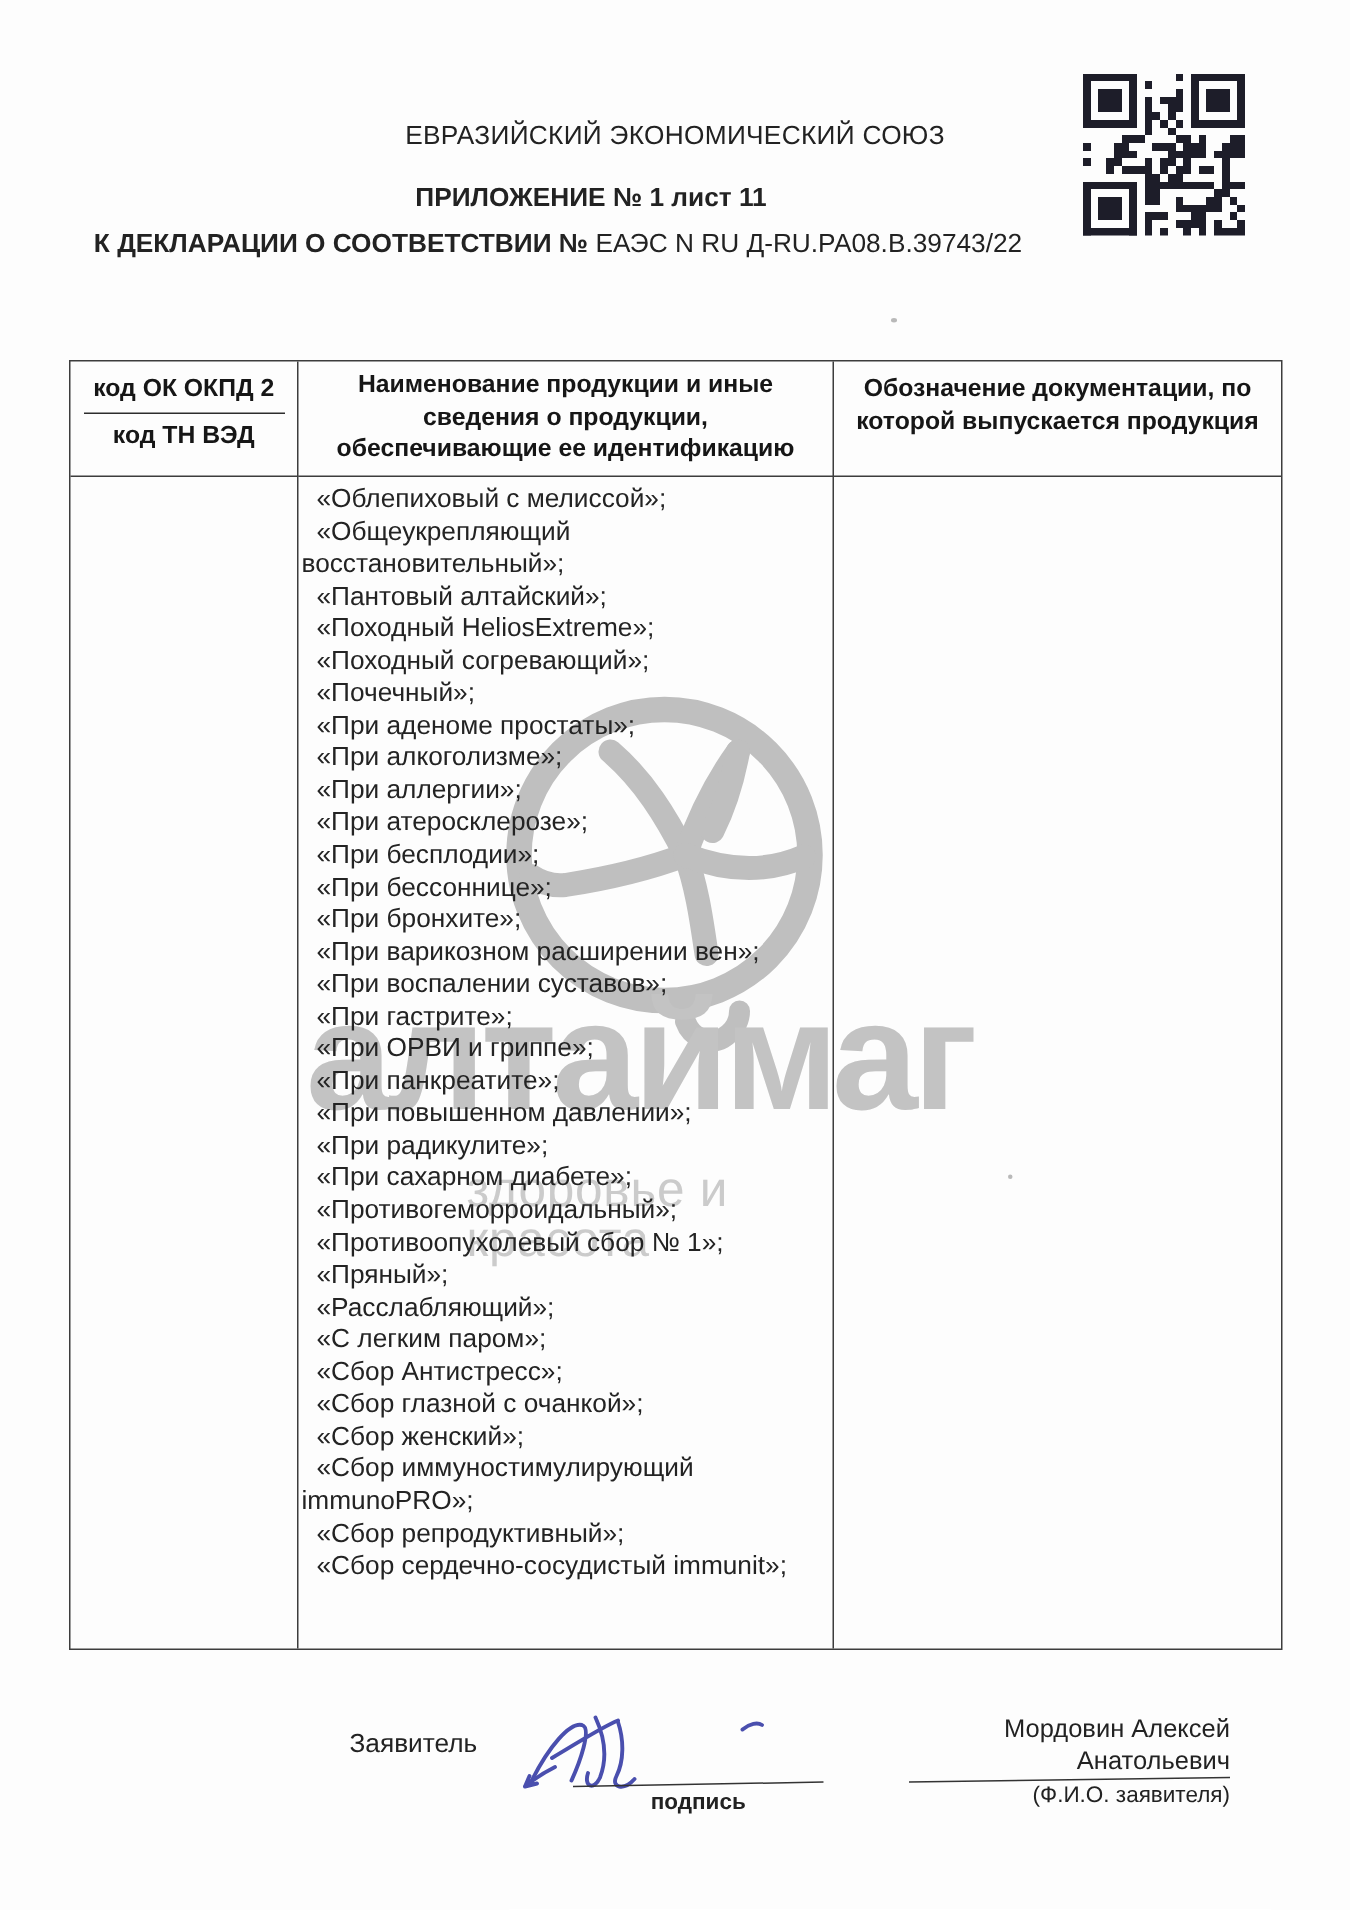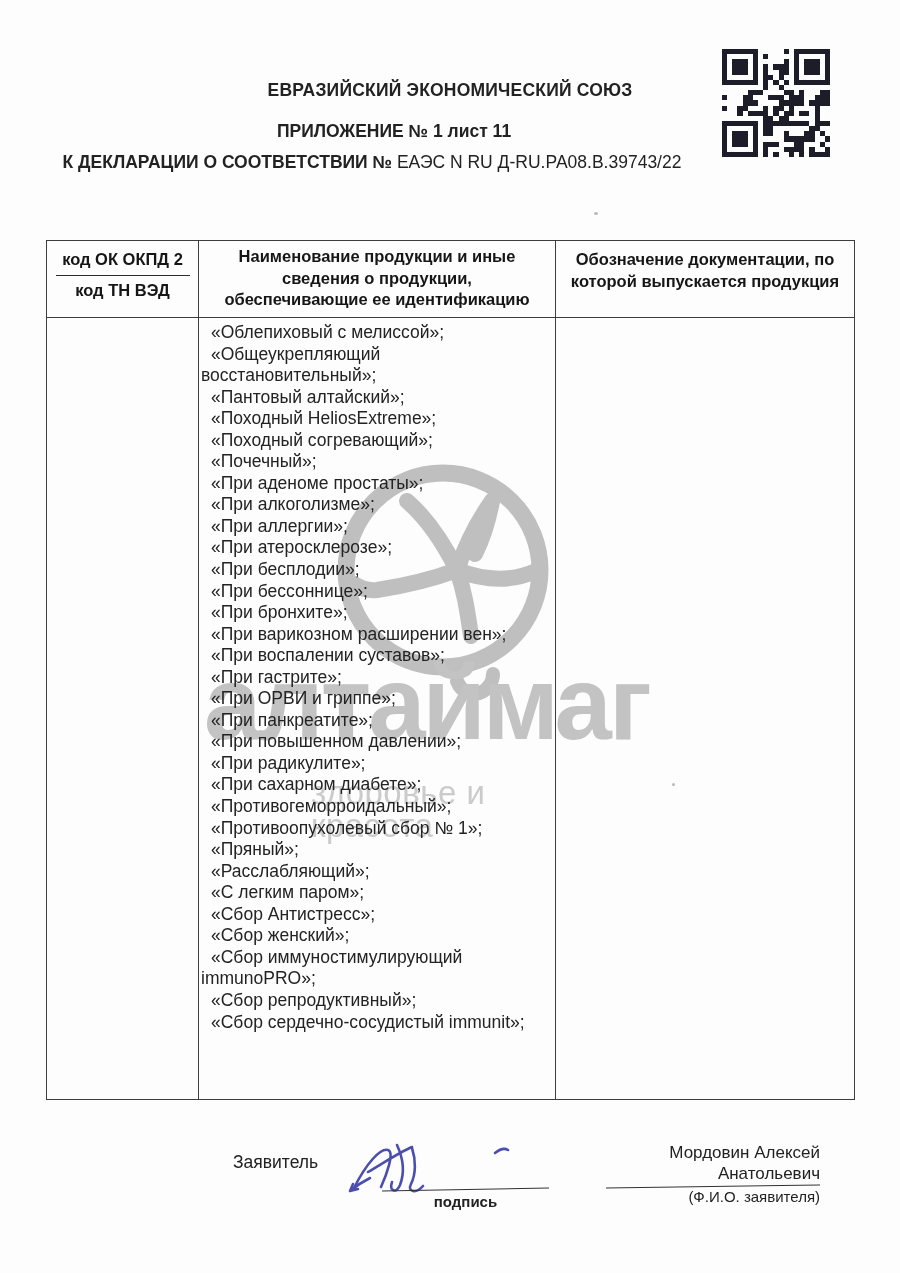--- a/index.html
+++ b/index.html
@@ -3,21 +3,21 @@
 <meta charset="utf-8">
 <style>
   html,body{margin:0;padding:0;background:#ffffff;}
   .page{
     position:relative;width:900px;height:1273px;overflow:hidden;
     background:#fdfdfd;color:#1e1e1e;
     font-family:"Liberation Sans","DejaVu Sans",sans-serif;
   }
   
   .doc-header{position:absolute;left:0;top:0;width:900px;text-align:center;z-index:3;}
-  .hline1{position:absolute;left:0;width:900px;top:80px;font-size:17.5px;font-weight:700;letter-spacing:.2px;color:#222;}
+  .hline1{position:absolute;left:0;width:900px;top:80px;font-size:17.5px;font-weight:400;letter-spacing:.2px;color:#222;}
   .hline2{position:absolute;left:0;width:788px;top:121px;font-size:17.5px;font-weight:700;color:#222;}
   .hline3{position:absolute;left:0;width:744px;top:152px;font-size:17.5px;font-weight:700;color:#222;}
   .hline3 .num{font-weight:400;}
   
   .qr{position:absolute;left:722px;top:49px;width:108px;height:108px;z-index:4;}
   
   .wm{position:absolute;left:0;top:0;width:900px;height:1119px;z-index:1;pointer-events:none;}
   .wm-tree{position:absolute;left:330px;top:440px;}
   .wm-brand{
     position:absolute;left:204px;top:652px;width:500px;
@@ -272,20 +272,21 @@
         <p class="item">«При панкреатите»;</p>
         <p class="item">«При повышенном давлении»;</p>
         <p class="item">«При радикулите»;</p>
         <p class="item">«При сахарном диабете»;</p>
         <p class="item">«Противогеморроидальный»;</p>
         <p class="item">«Противоопухолевый сбор № 1»;</p>
         <p class="item">«Пряный»;</p>
         <p class="item">«Расслабляющий»;</p>
         <p class="item">«С легким паром»;</p>
         <p class="item">«Сбор Антистресс»;</p>
+        <p class="item">«Сбор глазной с очанкой»;</p>
         <p class="item">«Сбор женский»;</p>
         <p class="item">«Сбор иммуностимулирующий immunoPRO»;</p>
         <p class="item">«Сбор репродуктивный»;</p>
         <p class="item">«Сбор сердечно-сосудистый immunit»;</p>
       </div>
     <div class="cell"></div>
   </div>
 
   <div class="applicant">Заявитель</div>
 

